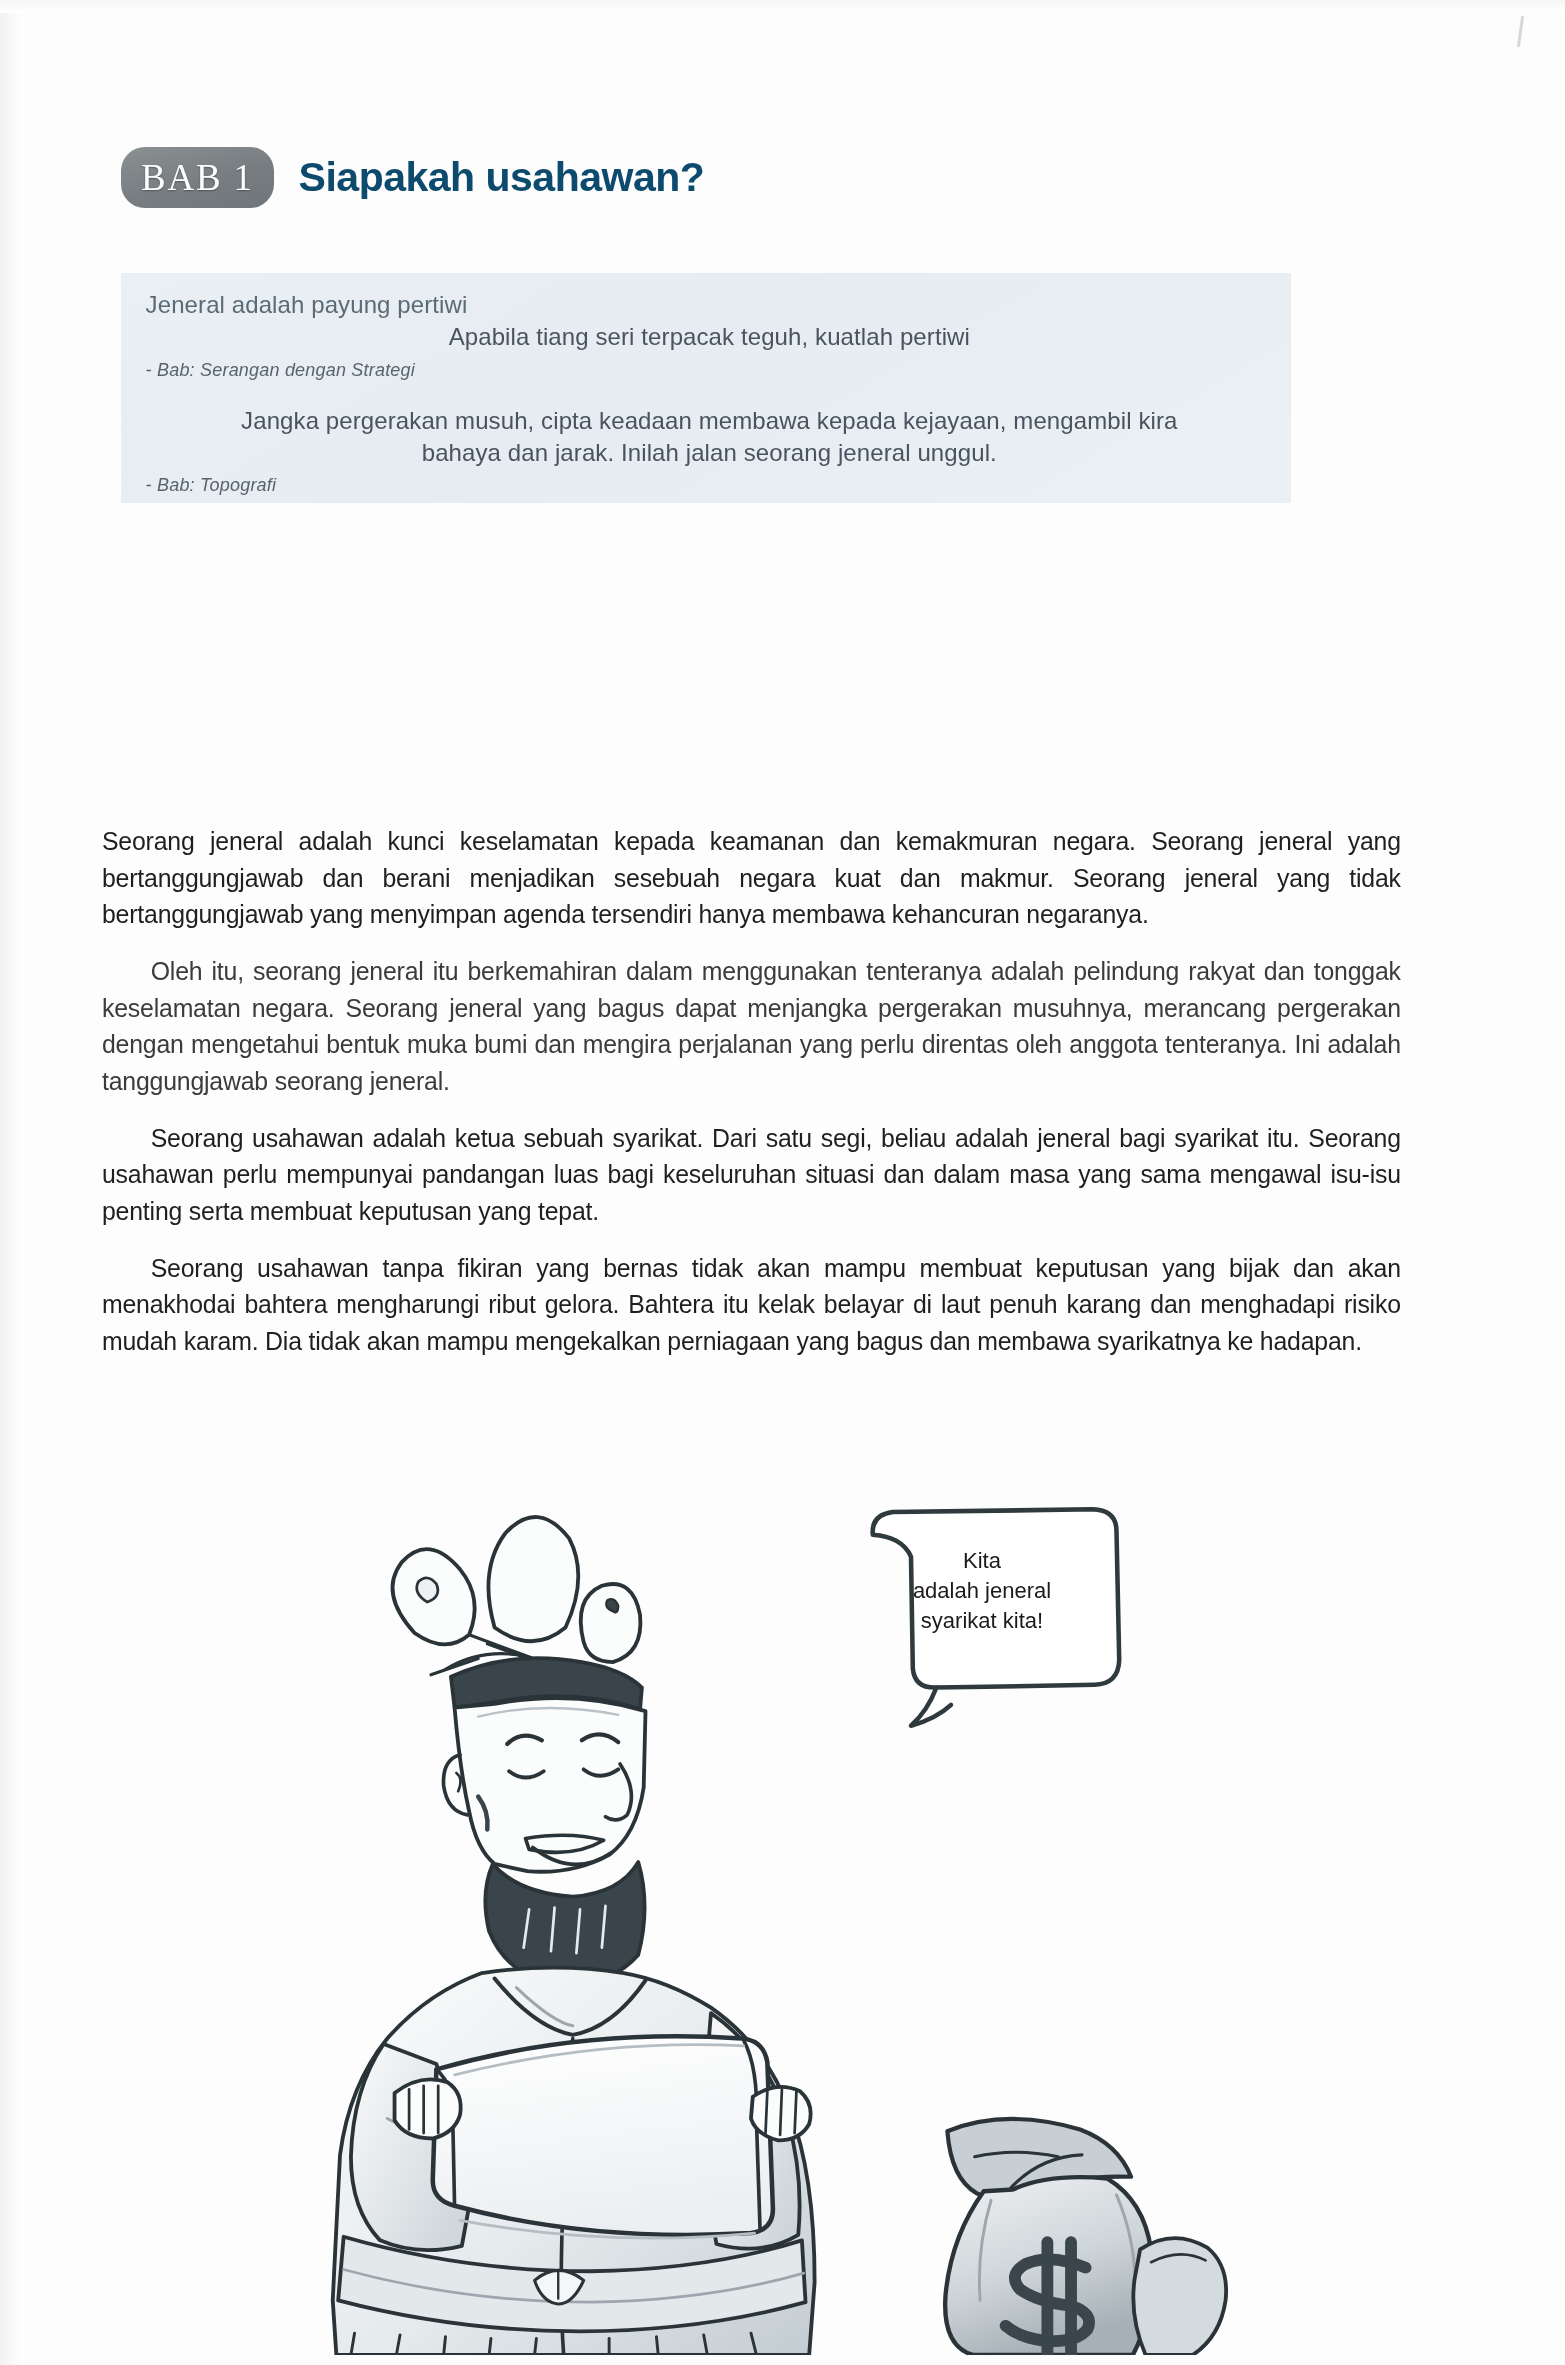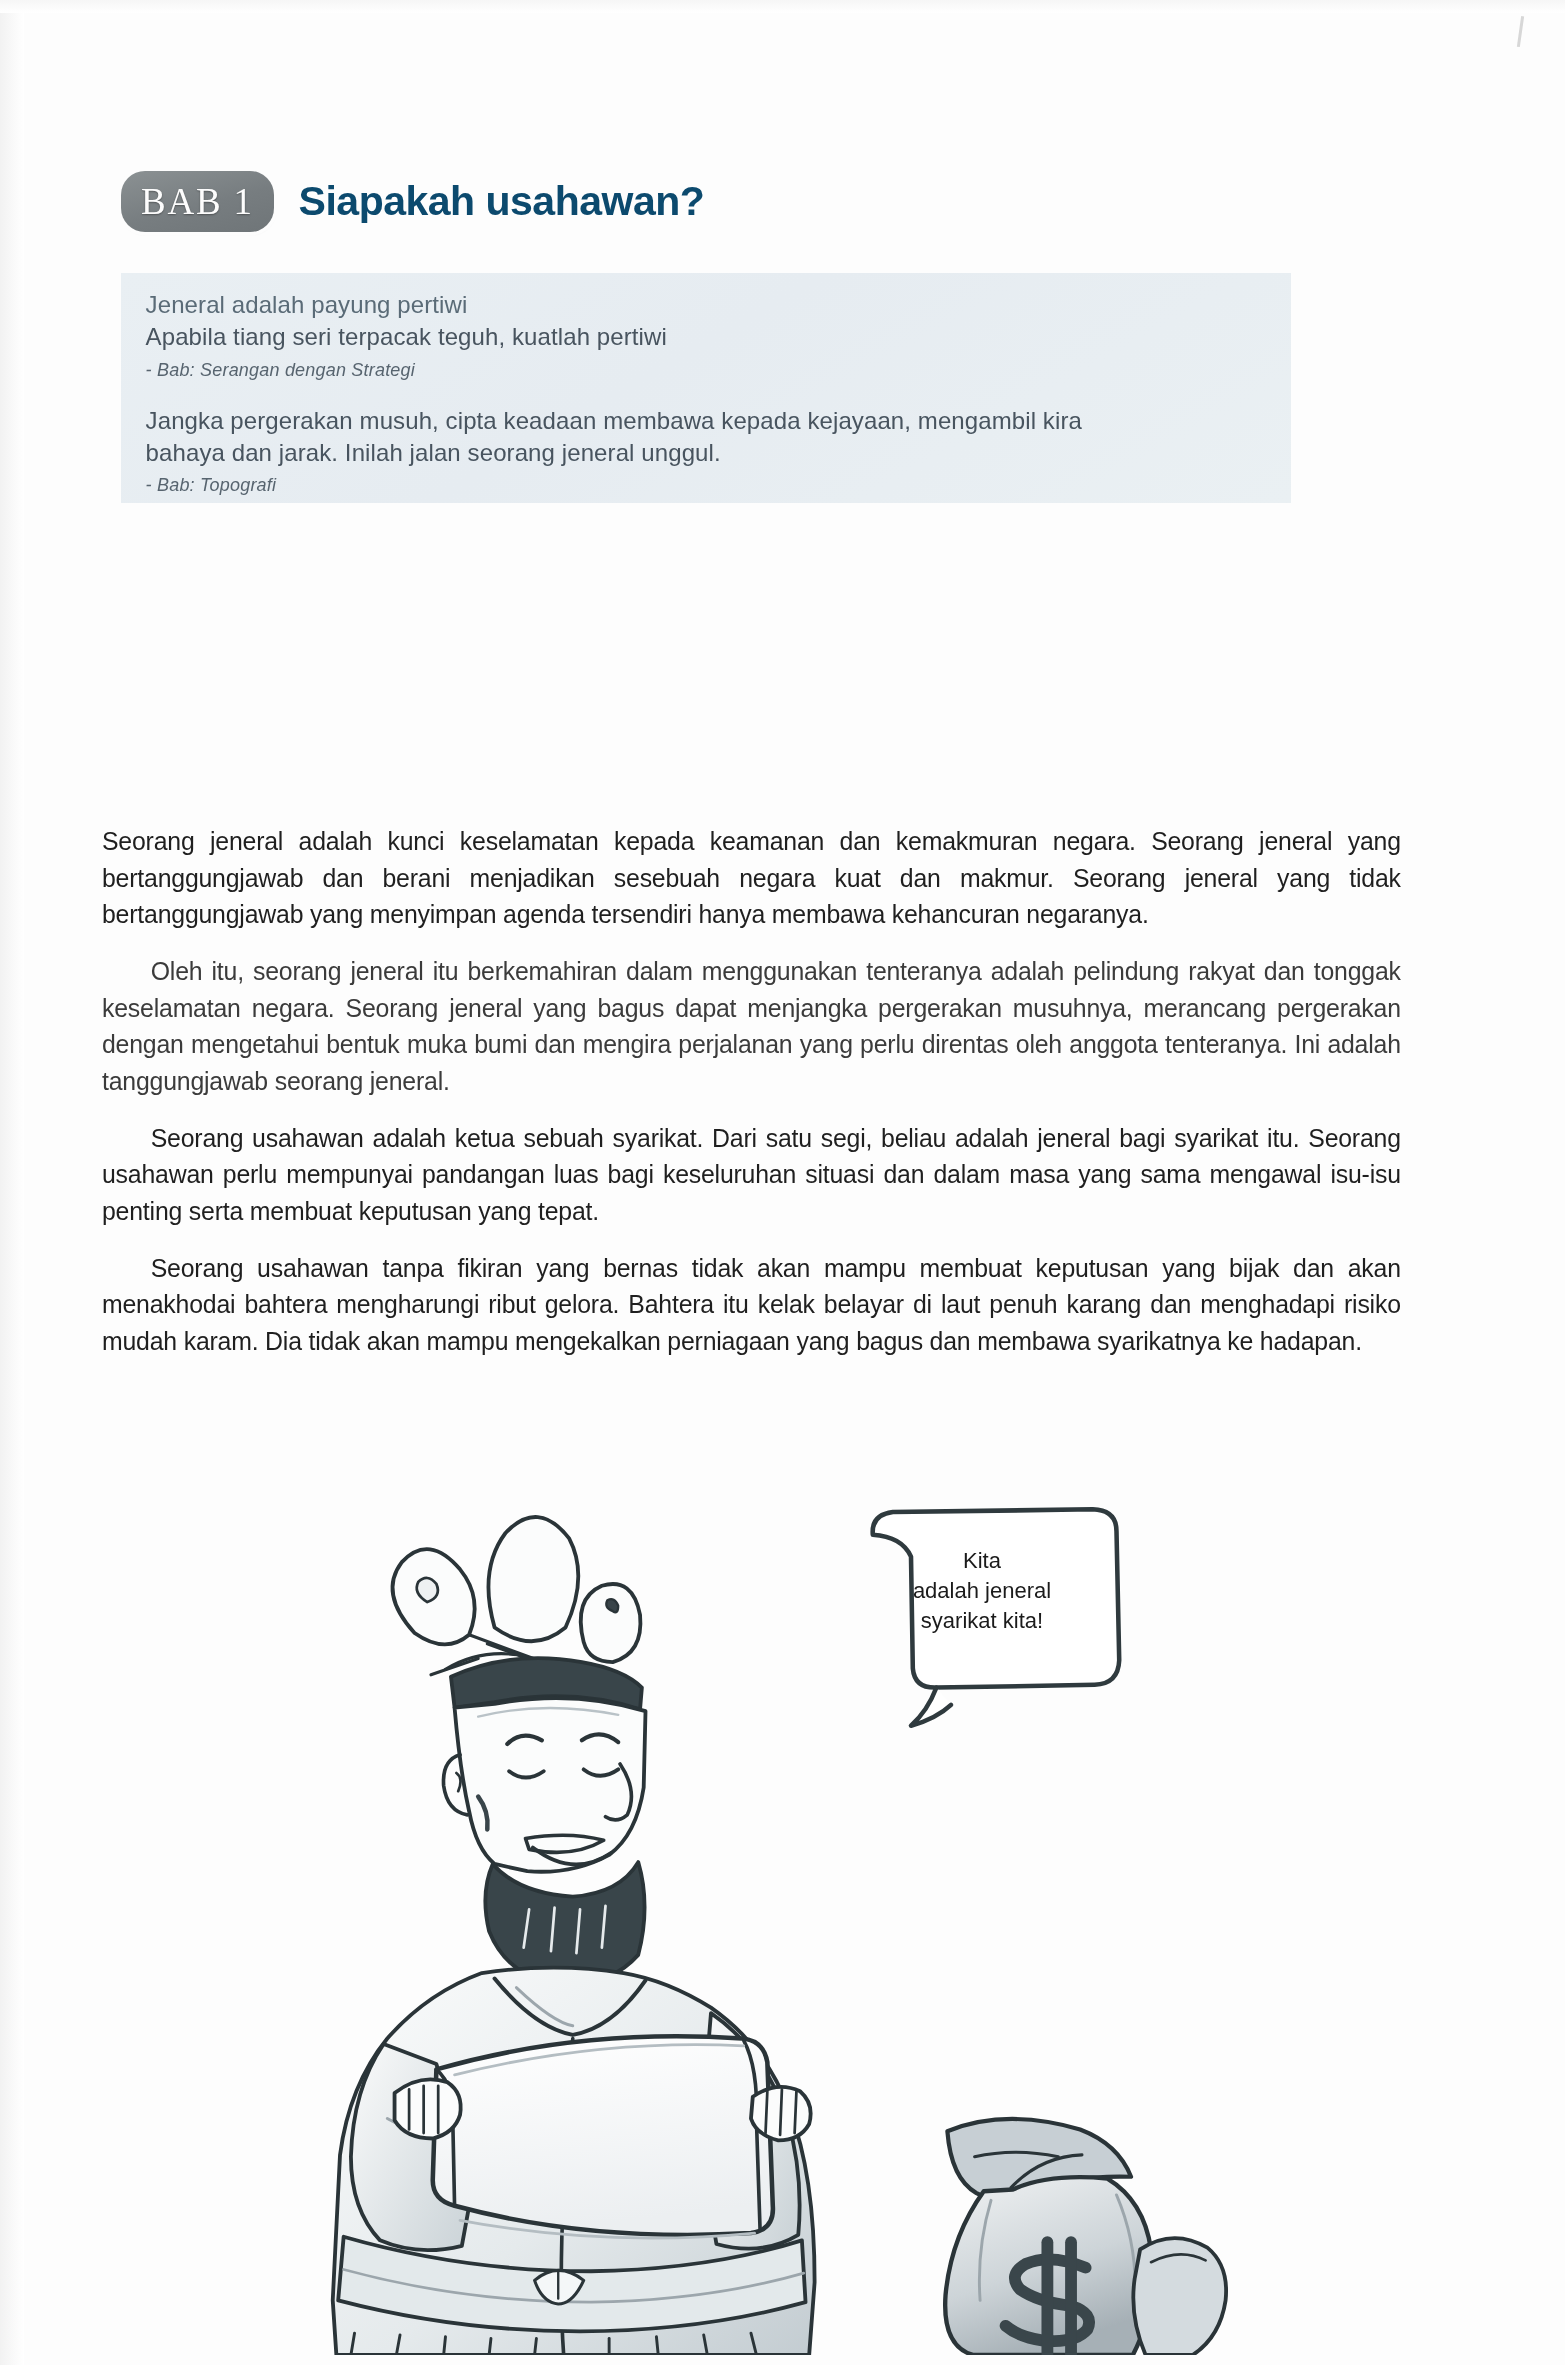--- a/index.html
+++ b/index.html
@@ -42,21 +42,20 @@
   }
 
   
   #header {
     position: absolute;
     left: 121px;
     top: 147px;
     display: flex;
     align-items: center;
     gap: 24.6px;
-    margin-top: 24px;
   }
   #chapter-badge {
     width: 153px;
     height: 61px;
     border-radius: 24px;
     background: #7d8386;
     background: linear-gradient(165deg, #8b9193 0%, #777d80 55%, #6f7578 100%);
     box-shadow: 0 0 0 3.6px #fdfdfd, 0.9px 1.8px 2.7px rgba(0,0,0,0.12);
     display: flex;
     align-items: center;
@@ -95,21 +94,21 @@
   }
   .stanza {
     font-family: "Liberation Sans", sans-serif;
     font-size: 24px;
     line-height: 1.33;
     color: #4a5a66;
     margin: 0;
     letter-spacing: 0.1px;
   }
   .stanza.muted-1 { color: #5a6b77; }
-  .stanza.muted-2 { color: #48545f; }
+  .stanza.muted-2 { color: #48545f; text-align: center; }
   .attrib {
     font-family: "Liberation Sans", sans-serif;
     font-style: italic;
     font-size: 18px;
     color: #57646f;
     margin: 6.4px 0 0 0;
     letter-spacing: 0.2px;
   }
   .stanza-2 { margin-top: 23px; }
   .stanza-3 { margin-top: 24px; }

